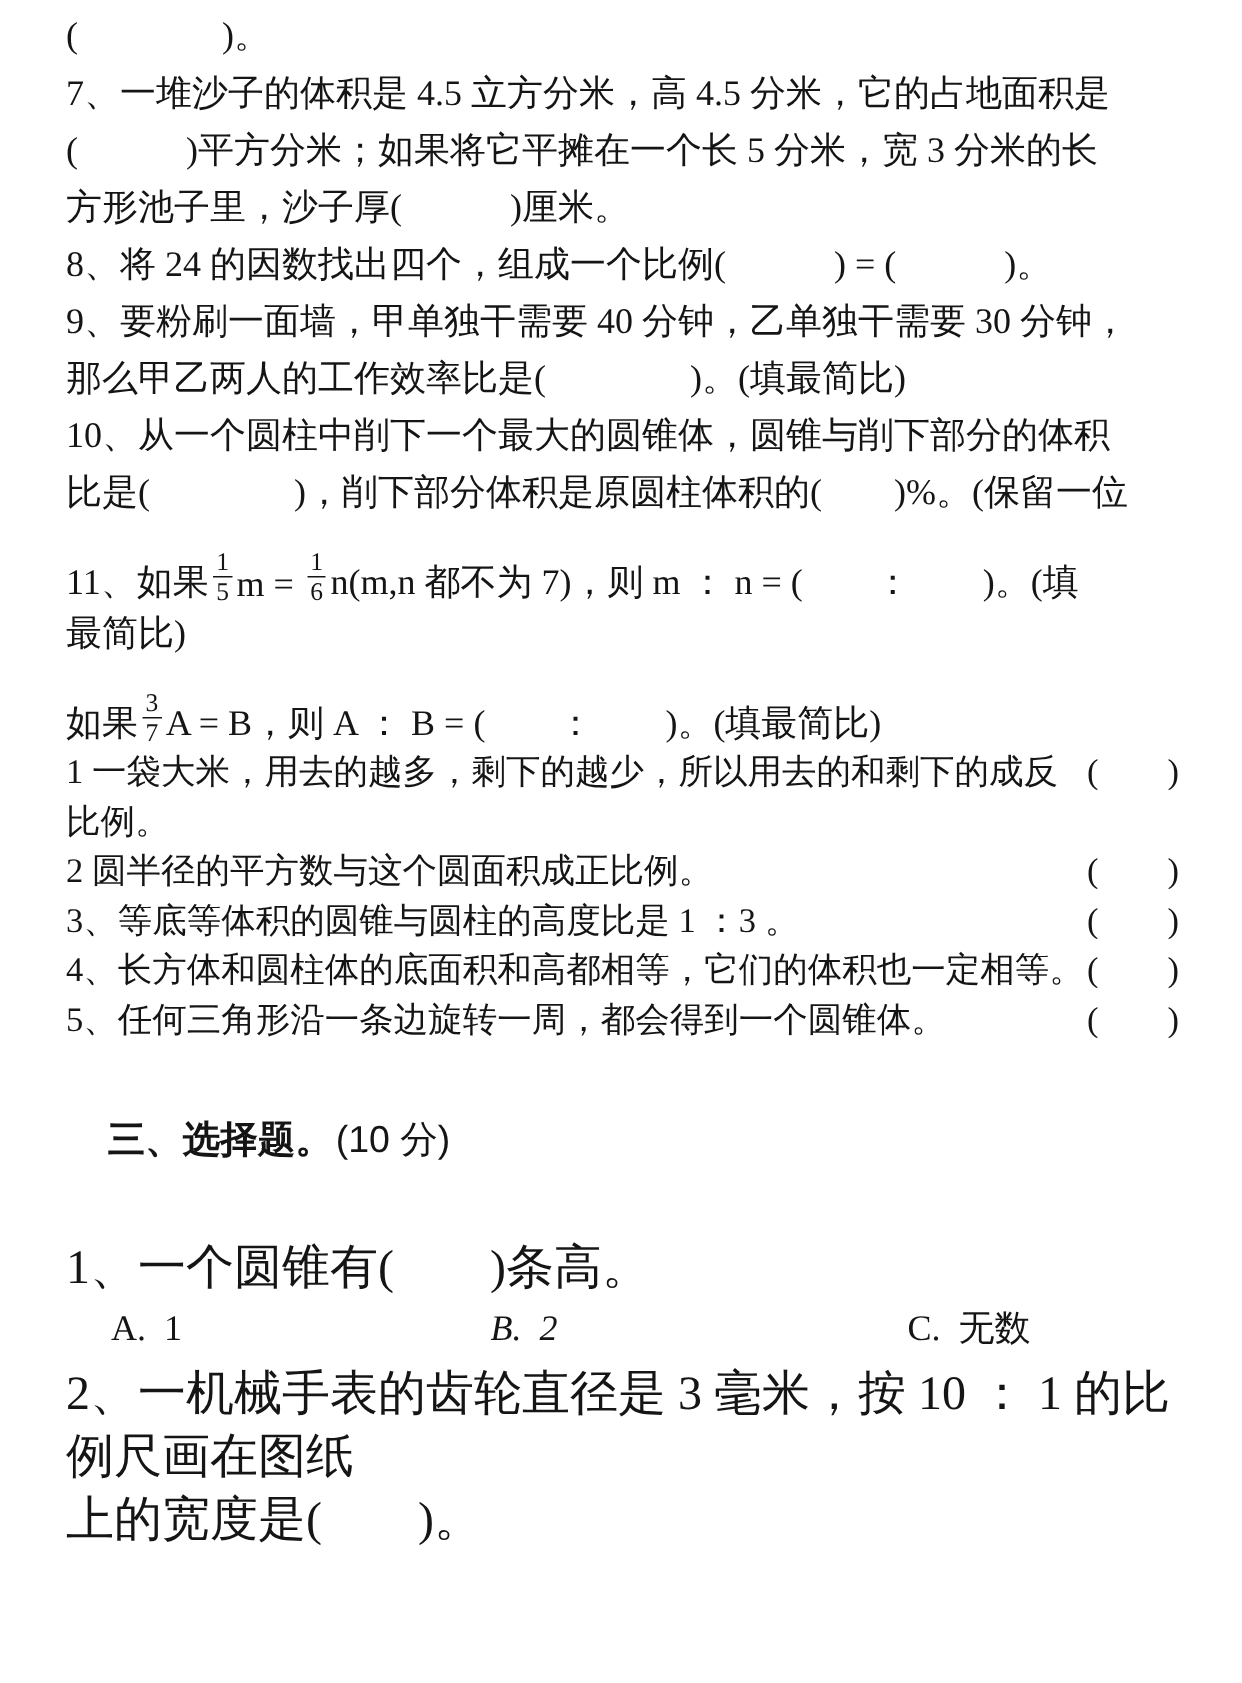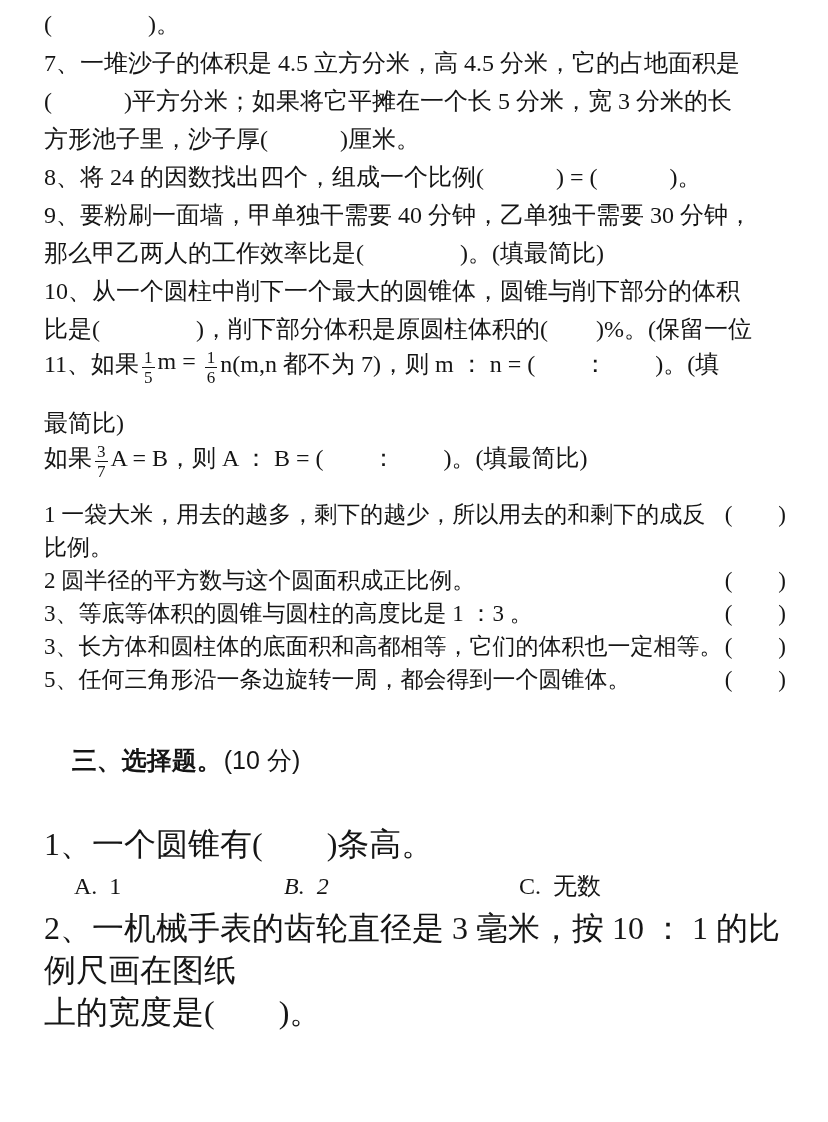--- a/index.html
+++ b/index.html
@@ -14,21 +14,21 @@
 
   .line {
     font-size:24px;
     line-height:38px;
     white-space:pre-wrap;
   }
 
   
   .frac-line {
     display:flex;
-    align-items:flex-start;
+    align-items:flex-end;
     font-size:24px;
     height:56px;
     white-space:pre-wrap;
   }
   .frac-line > span { white-space:pre-wrap; }
   .frac {
     display:inline-flex;
     flex-direction:column;
     align-items:center;
     font-size:17px;
@@ -64,20 +64,21 @@
     font-size:32px;
     line-height:42px;
     white-space:pre-wrap;
   }
   .options {
     display:flex;
     padding-left:30px;
     font-size:24px;
     line-height:42px;
     white-space:pre-wrap;
+    gap:43px;
   }
   .opt-0 { width:210px; white-space:pre-wrap; }
   .opt-1 { width:235px; white-space:pre-wrap;font-style:italic; }
   .opt-2 { flex:1; white-space:pre-wrap; }
 
   .mt4 { margin-top:1px; }
 </style>
 </head>
 <body>
 
@@ -128,21 +129,21 @@
   </div>
   <div class="judge-row">
     <span>2 圆半径的平方数与这个圆面积成正比例。</span>
     <span class="blank">(　　)</span>
   </div>
   <div class="judge-row">
     <span>3、等底等体积的圆锥与圆柱的高度比是 1 ：3 。</span>
     <span class="blank">(　　)</span>
   </div>
   <div class="judge-row">
-    <span>3、长方体和圆柱体的底面积和高都相等，它们的体积也一定相等。</span>
+    <span>4、长方体和圆柱体的底面积和高都相等，它们的体积也一定相等。</span>
     <span class="blank">(　　)</span>
   </div>
   <div class="judge-row">
     <span>5、任何三角形沿一条边旋转一周，都会得到一个圆锥体。</span>
     <span class="blank">(　　)</span>
   </div>
 
   <div class="sec-heading mt4">
     <span>三、选择题。</span><span class="score">(10 分)</span>
   </div>

